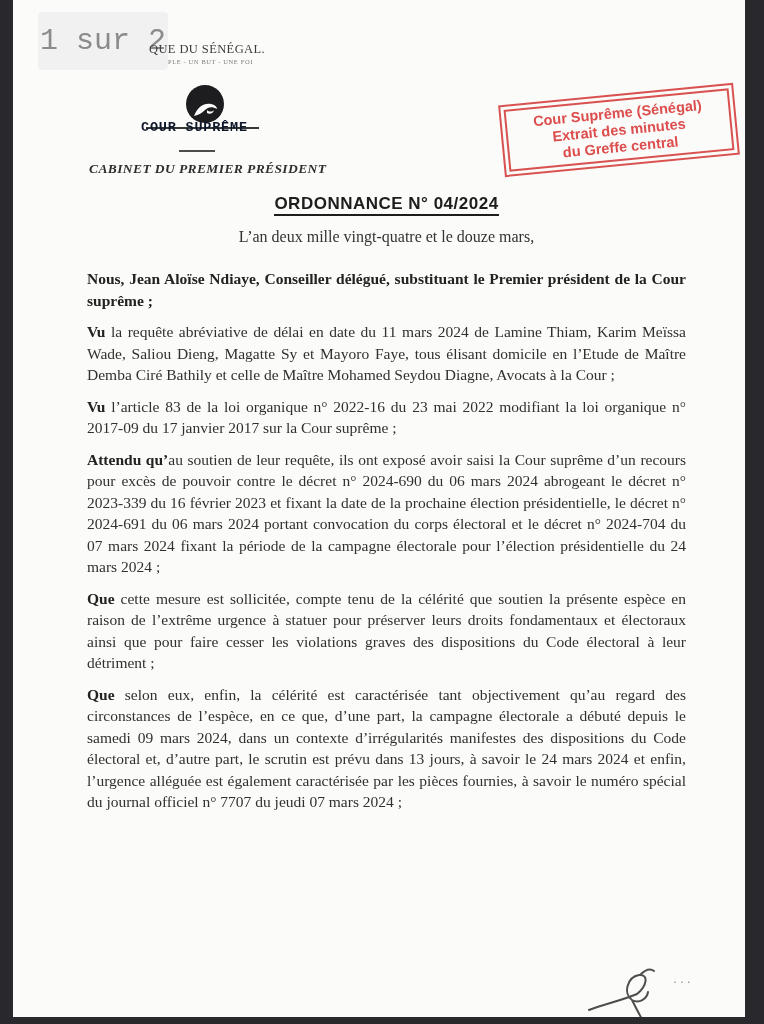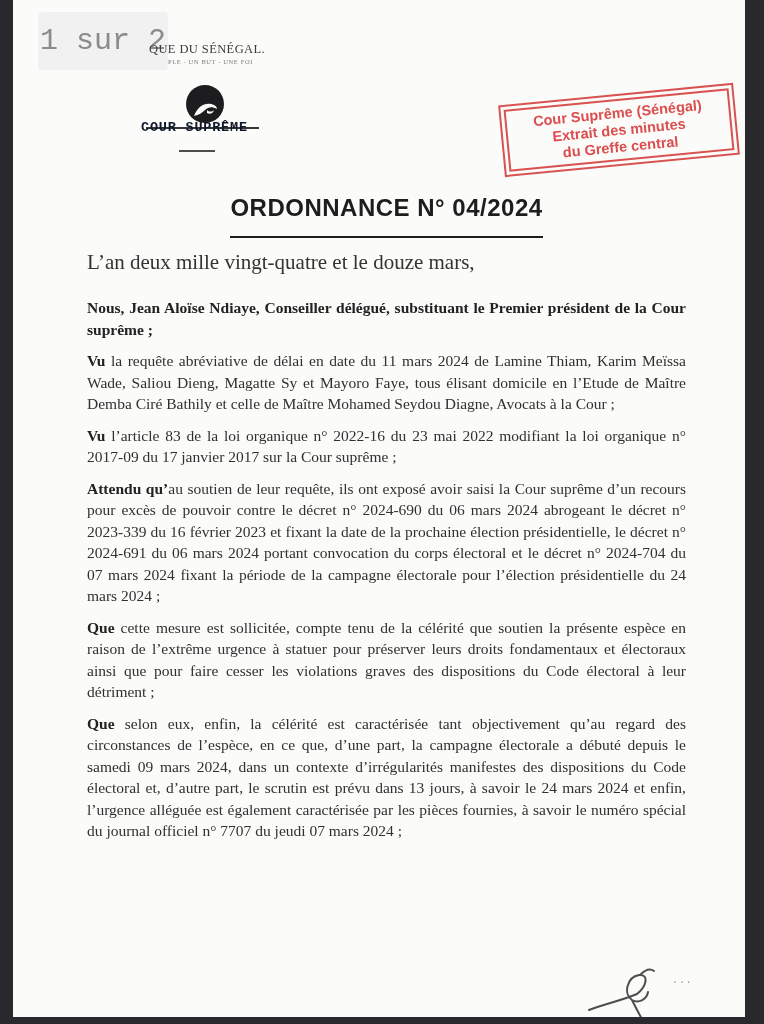--- a/index.html
+++ b/index.html
@@ -70,27 +70,27 @@
   }
   
   .doc-content{
     position:absolute;left:74px;top:194px;width:599px;
     color:#2e2e2e;
   }
   .doc-title-wrap{text-align:center;margin:0 0 12px 0;}
   .doc-title{
     display:inline-block;
     font-family:"Liberation Sans", sans-serif;
-    font-weight:bold;font-size:24px;letter-spacing:.5px;
+    font-weight:bold;font-size:17px;letter-spacing:.5px;
     color:#1d1d1d;
     border-bottom:2px solid #1d1d1d;
-    padding-bottom:14px;
+    padding-bottom:0;
   }
   .doc-dateline{
-    text-align:left;font-size:21px;margin:0 0 22px 0;color:#333;
+    text-align:center;font-size:16px;margin:0 0 22px 0;color:#333;
   }
   .paras p.para{
     margin:0 0 10px 0;
     font-size:15.5px;line-height:21.5px;
     text-align:justify;
     color:#303030;
   }
   .paras p.para b{font-weight:bold;color:#222;}
   
   .paraph{position:absolute;left:572px;top:966px;width:92px;height:60px;}
@@ -114,20 +114,21 @@
     <div class="seal">
       <svg width="42" height="42" viewBox="0 0 42 42">
         <circle cx="21" cy="21" r="19" fill="#1d1d1f"></circle>
         <path d="M10,33 C14,24 19,20 27,21 C31,21.6 33,24 33,26 C28,23 24,24 21,27 C18,30 15,32 10,33 Z" fill="#fbfbf9"></path>
         <path d="M23,27 C25,29 28,29 30,27 C29,31 25,31.5 23,30 Z" fill="#fbfbf9"></path>
       </svg>
     </div>
     <div class="court-overline"></div>
     <div class="court-name">COUR SUPRÊME</div>
     <div class="court-dash"></div>
+    <div class="office-line">CABINET DU PREMIER PRÉSIDENT</div>
 
     <div class="stamp">
       <div class="stamp-inner">
         <div class="stamp-line">Cour Suprême (Sénégal)</div>
         <div class="stamp-line">Extrait des minutes</div>
         <div class="stamp-line">du Greffe central</div>
       </div>
     </div>
 
     <div class="doc-content">

